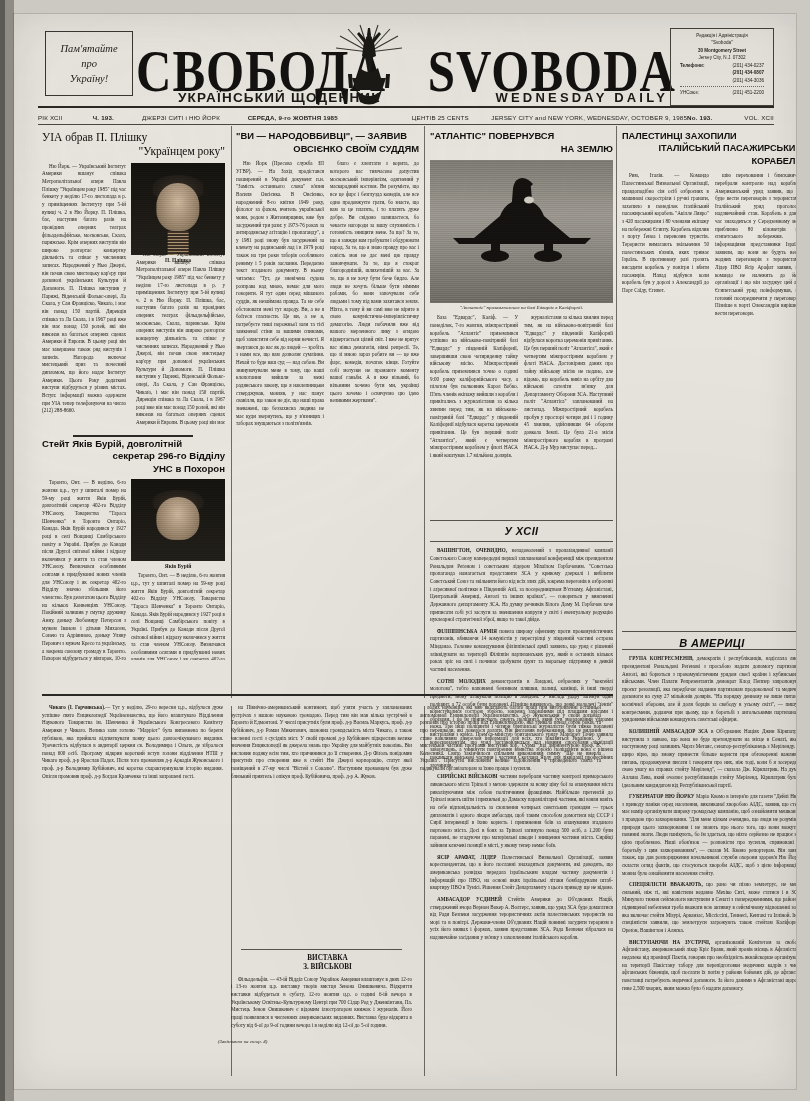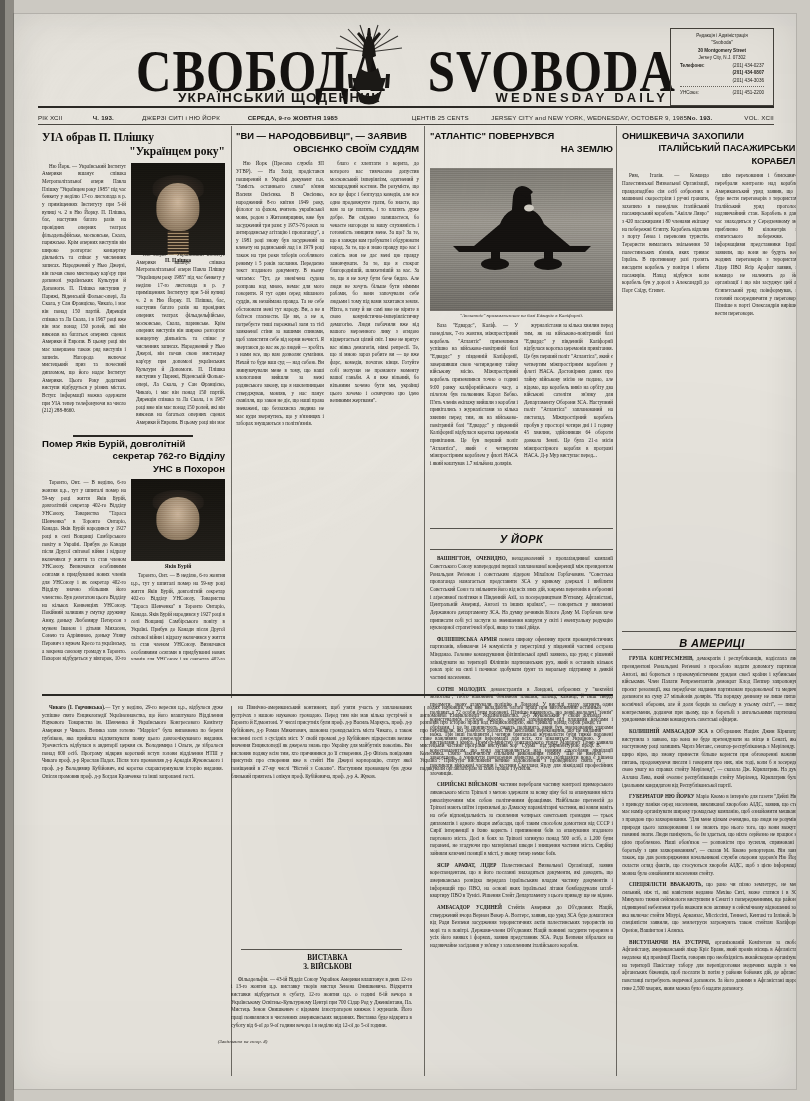--- a/index.html
+++ b/index.html
@@ -96,21 +96,21 @@
   .dateline .b{font-weight:bold;}
 
   
   .body{position:absolute;left:24px;top:112px;width:736px;height:950px;}
   .vrule{position:absolute;top:0;width:1px;background:#6e6b64;}
 
   h2.hl{
     font-family:"Liberation Sans",sans-serif;font-weight:bold;
     color:#100f0d;margin:0;
   }
-  h2.hl.serif{font-family:"Liberation Serif",serif;font-weight:bold;}
+  h2.hl.serif{font-family:"Liberation Serif",serif;font-weight:normal;}
   .hl-l{text-align:left;}
   .hl-r{text-align:right;}
 
   .col{position:absolute;}
   .txt{
     font-family:"Liberation Serif",serif;
     font-size:5.1px;line-height:1.5;color:#23211d;text-align:justify;
     -webkit-hyphens:auto;hyphens:auto;
   }
   .txt p{margin:0;text-indent:7px;}
@@ -177,20 +177,25 @@
 <body>
 
 <div class="page">
   <div class="leftgutter"></div>
   <div class="leftgutter2"></div>
 
   <div class="paper">
 
     <div class="masthead">
 
+      <div class="mast-remember">
+        <span>Пам'ятайте</span>
+        <span>про</span>
+        <span>Україну!</span>
+      </div>
 
       <div class="mast-title">
         <div class="mast-cyr">СВОБОДА</div>
         <div class="mast-lat">SVOBODA</div>
         <div class="mast-sub-cyr">УКРАЇНСЬКИЙ ЩОДЕННИК</div>
         <div class="mast-sub-lat">WEDNESDAY DAILY</div>
       </div>
 
       <div class="emblem">
         <svg width="78" height="84" viewBox="0 0 78 84">
@@ -289,22 +294,22 @@
         </div>
       </div>
 
       <div class="col txt" style="left:98px;top:125px;width:89px;height:175px;overflow:hidden;">
         <p>Ню Йорк. — Український Інститут Америки вшанує співака Метрополітальної опери Павла Плішку "Українцем року 1985" під час бенкету у неділю 17-го листопада в р. у приміщеннях Інституту при 5-ій вулиці ч. 2 в Ню Йорку. П. Плішка, бас, наступив багато разів на провідних оперних театрах фільадельфійське, московське, Скала, парижське. Крім оперних виступів він широко розгортає концертну діяльність та співає у численних записах. Народжений у Нью Джерзі, він почав свою мистецьку кар'єру при допомозі українських Культури й Допомоги. П. Плішка виступив у Парижі, Віденській Фолькс-опері, Ла Скала, у Сан Франціско, Чикаґо, і має він понад 150 партій. Дирекція співака та Ла Скала, і в 1967 році вже він має понад 150 ролей, які він виконав на багатьох оперних сценах Америки й Европи. В цьому році він має завершено також ряд виступів і записів. Нагорода включає мистецький приз та почесний дипломом, що його надає Інститут Америки. Цього Року додаткові виступи відбудуться у різних містах. Вступ: інформації можна одержати при УІА тепер телефонуючи на число (212) 288-8660.</p>
       </div>
 
       <div class="dash" style="position:absolute;left:35px;top:305px;width:120px;"></div>
 
       <div class="col" style="left:4px;top:312px;width:183px;">
-        <h2 class="hl hl-l" style="font-size:9.6px;line-height:1.3;">Помер Яків Бурій, довголітній</h2>
-        <h2 class="hl hl-r" style="font-size:9.6px;line-height:1.3;">секретар 762-го Відділу</h2>
+        <h2 class="hl hl-l" style="font-size:9.6px;line-height:1.3;">Стейт Яків Бурій, довголітній</h2>
+        <h2 class="hl hl-r" style="font-size:9.6px;line-height:1.3;">секретар 296-го Відділу</h2>
         <h2 class="hl hl-r" style="font-size:9.6px;line-height:1.3;margin-bottom:4px;">УНС в Похорон</h2>
 
         <div style="display:flex;gap:5px;">
           <div class="txt" style="width:84px;height:185px;overflow:hidden;">
             <p>Торонто, Онт. — В неділю, 6-го жовтня ц.р., тут у шпиталі помер на 59-му році життя Яків Бурій, довголітній секретар 402-го Відділу УНСоюзу, Товариства "Тараса Шевченка" в Торонто Онтаріо, Канада. Яків Бурій народився у 1927 році в селі Вощанці Самбірського повіту в Україні. Прибув до Канади після Другої світової війни і відразу включився у життя та став членом УНСоюзу. Визначався особливими осягами в придбуванні нових членів для УНСоюзу і як секретар 402-го Відділу значно збільшив його членство. Був делегатом цього Відділу на кількох Конвенціях УНСоюзу. Покійний залишив у смутку дружину Анну, доньку Любомиру Петерсон з мужем Іваном і дітьми Михасем, Сонею та Адріянною, доньку Уляну Перович з мужем Кресо та українську, а зокрема союзову громаду в Торонто. Похорон відбудеться у вівторок, 10-го жовтня ц.р.</p>
           </div>
           <div style="width:94px;">
             <div class="photo face" style="width:94px;height:82px;">
               <div class="hair"></div>
                 <div class="skin"></div>
@@ -326,21 +331,21 @@
             <p>Ню Йорк (Пресова служба ЗП УГВР). — На Захід продістався поширений в Україні документ п.н. "Замість останнього слова" в'язня Василя Овсієнка. В Овсієнко, народжений 8-го квітня 1949 року, філолог за фахом, вчитель української мови, родом з Житомирщини, вже був засуджений три рази: у 1973-76 роках за антирадянську агітацію і пропаганду", а у 1981 році знову був засуджений за клевету на радянський лад і в 1979 році також на три роки таборів особливого режиму і 5 років заслання. Передаємо текст згаданого документу. В ньому читаємо: "Тут, де зневічена судова розправа над мною, немає для мого говорити. Я тут один серед мішаного суддів, як незаймана правда. Та не себе обстоювати мені тут народу. Ви, а не я боїтеся гласности. Це ви, а не я, потребуєте тиші порожньої зали та тієї замкненої стіни за вашими спинами, щоб захистити себе від юрми нечисті. Я звертаюся до вас як до людей — зробіть з нами все, що вам дозволяє сумління. Нехай то буде ваш суд — над собою. Ви звинувачували мене в тому, що наші клопотання вийшли за межі радянського закону, що я наклепницьки стверджував, мовляв, у нас панує свавілля, що закон не діє, що наші права зневажені, що беззахисна людина не має куди звернутись, що у в'язницях і таборах знущаються з політв'язнів.</p>
           </div>
           <div class="txt" style="width:89px;height:520px;overflow:hidden;">
             <p>благо є хлептати з корита, до которого вас тимчасово допустив московський імперіялізм, одягнений у маскарадний костюм. Ви розумієте, що все це фарс і безглузда комедія, але все одно продовжуєте грати, бо знаєте, що вам за це платять, і то платять дуже добре. Ви свідомо залишаєтеся, бо чекаєте нагороди за вашу слухняність і готовність знищити мене. За що? За те, що я завжди вам грабувати і обдурювати народ. За те, що я знаю правду про вас і совість моя не дає мені цю правду замовчувати. За те, що я стократ благороднішій, шляхетнішій за вас. За те, що я не хочу бути боче бидло. Але люди не хочуть більше бути німими рабами, бо вони започували себе людьми і тому під вами захитався земля. Ніхто, в тому й ви самі вже не вірите в свою комуністично-імперіялістичну демагогію. Люди побачили вже від вашого мерзенного лику з огидою відвертається цілий світ. І вже не врятує вас ніяка демагогія, ніякі репресії. Те, що зі мною зараз робите ви — це вже фарс, комедія, початок кінця. Готуйте собі мотузки не промаюте моменту вашої ганьби. А я вже вільний, бо вільними хочемо бути ми, українці цього хочемо і освячуємо цю ідею великими жертвами".</p>
           </div>
         </div>
       </div>
 
       <div class="col" style="left:392px;top:4px;width:183px;">
         <h2 class="hl hl-l" style="font-size:9.4px;line-height:1.35;">"АТЛАНТІС" ПОВЕРНУВСЯ</h2>
-        <h2 class="hl hl-r" style="font-size:9.4px;line-height:1.35;margin-bottom:13px;">НА ЗЕМЛЮ</h2>
+        <h2 class="hl hl-r" style="font-size:9.4px;line-height:1.35;margin-bottom:5px;">НА ЗЕМЛЮ</h2>
 
         <div class="photo" style="width:183px;height:143px;background:linear-gradient(180deg,#7e7b74 0%,#9a968e 38%,#8d8a83 60%,#6e6b65 100%);">
           <svg class="shuttle" width="150" height="96" viewBox="0 0 150 96">
             <g fill="#141210">
               <path d="M75 8 q7 0 9 10 l2 26 l-22 0 l2 -26 q2 -10 9 -10 z"></path>
               <path d="M75 30 q16 0 22 16 l26 22 l-96 0 l26 -22 q6 -16 22 -16 z"></path>
               <path d="M6 68 l138 0 l-6 6 l-126 0 z"></path>
               <rect x="44" y="70" width="9" height="12"></rect>
               <rect x="97" y="70" width="9" height="12"></rect>
               <ellipse cx="48" cy="86" rx="14" ry="6"></ellipse>
@@ -356,34 +361,34 @@
         <div style="display:flex;gap:6px;margin-top:4px;">
           <div class="txt" style="width:88px;height:200px;overflow:hidden;">
             <p>База "Едвардс", Каліф. — У понеділок, 7-го жовтня, міжпростірний корабель "Атлантіс" приземлився успішно на військово-повітряній базі "Едвардс" у південній Каліфорнії, завершивши свою чотириденну тайну військову місію. Міжпростірний корабель приземлився точно о годині 9:00 ранку каліфорнійського часу, а пілотом був полковник Карол Бобко. П'ять членів екіпажу вийшли з корабля і привітались з журналістами за кілька хвилин перед тим, як на військово-повітряній базі "Едвардс" у південній Каліфорнії відбулася коротка церемонія привітання. Це був перший політ "Атлантіса", який є четвертим міжпростірним кораблем у флоті НАСА і який коштував 1.7 мільйона долярів.</p>
           </div>
           <div class="txt" style="width:89px;height:200px;overflow:hidden;">
             <p>журналістами за кілька хвилин перед тим, як на військово-повітряній базі "Едвардс" у південній Каліфорнії відбулася коротка церемонія привітання. Це був перший політ "Атлантіса", який є четвертим міжпростірним кораблем у флоті НАСА. Достовірних даних про тайну військову місію не подано, але відомо, що корабель вивіз на орбіту два військові сателіти зв'язку для Департаменту Оборони ЗСА. Наступний політ "Атлантіса" запланований на листопад. Міжпростірний корабель пробув у просторі чотири дні і 1 годину 45 хвилин, здійснивши 64 обороти довкола Землі. Це була 21-а місія міжпростірного корабля в програмі НАСА. Д-р Мур виступає перед...</p>
           </div>
         </div>
 
         <div class="hrule" style="margin-top:6px;"></div>
-        <div class="sechead" style="margin:4px 0 4px;">У ЙОРК</div>
+        <div class="sechead" style="margin:4px 0 4px;">У ХСІІ</div>
         <div class="hrule" style="margin-bottom:5px;"></div>
         <div class="txt" id="world-list" style="height:420px;overflow:hidden;">
             <p style="margin-bottom: 4px;"><span class="lead">ВАШІНГТОН, ОЧЕВИДНО,</span><span> незадоволений з пропаґандивної кампанії Совєтського Союзу напередодні першої запланованої конференції між президентом Рональдом Реґеном і совєтським лідером Міхаїлом Горбачовим. "Совєтська пропаганда намагається представити ЗСА у кривому дзеркалі і вибілити Совєтський Союз та звільнити його від всіх злих дій, зокрема перегонів в озброєнні і аґресивної політики в Південній Азії, за посередництвом В'єтнаму, Афганістані, Центральній Америці, Анголі та інших країнах", — говориться у виясненні Державного департаменту ЗСА. На думку речників Білого Дому М. Горбачов хоче приписати собі усі заслуги за зменшення напруги у світі і евентуальну редукцію нуклеарної стратегічної зброї, якщо то такої дійде.</span></p>
             <p style="margin-bottom: 4px;"><span class="lead">ФІЛІППІНСЬКА АРМІЯ</span><span> повела широку офензиву проти прокомуністичних партизанів, вбиваючи 14 комуністів у перестрілці у південній частині острова Мінданао. Головне командування філіппінської армії заявило, що уряд є рішений зліквідувати на території Філіппін партизанських рух, який в останніх кількох роках зріс на силі і починає здобувати ґрунт та моральну підтримку в деякій частині населення.</span></p>
             <p style="margin-bottom: 4px;"><span class="lead">СОТНІ МОЛОДИХ</span><span> демонстрантів в Лондоні, озброєних у "коктейлі молотова", тобто наповнені бензином пляшки, палиці, камінці, й інші тверді предмети, знову атакували поліцію в Лондоні. У висліді удару загинув один поліцянт, а 72 особи були поранені. Пізніше виявилось, що деякі молодечі "ґенґи" користувалися гострою зброєю, зокрема захованими під плащами крісами і обрізами, і це їм приписують смерть поліцянта, який був змордований ударами ножа. Три інші поліцянти і чотири британські журналісти були тяжко поранені вистрілами з криса. Прем'єр-міністер британського уряду Марґарет Тачер заявила кореспондентам, що уряд застановляється над новими способами ліквідації заворушень, а уникнути повторення вбивства зброєю поліцаянти вона є рішена покликати військові частини і частини Скотланд Ярду для ліквідації професійних злочинців.</span></p>
             <p style="margin-bottom: 4px;"><span class="lead">СИРІЙСЬКІ ВІЙСЬКОВІ</span><span> частини перебрали частину контролі приморського ливанського міста Тріполі з метою здержати за всяку ціну бої за опанування міста ривалізуючими між собою політичними фракціями. Найбільше претенсій до Тріполі мають шіїти і прихильні до Дамаску парамілітарні частини, які взяли навіть на себе відповідальність за схоплення чотирьох совєтських громадян — трьох дипломатів і одного лікаря амбасади, щоб таким способом домогтися від СССР і Сирії інтервенції в їхню користь і припинення боїв за опанування згаданого портового міста. Досі в боях за Тріполі загинуло понад 500 осіб, а 1,200 були поранені, не згадуючи про матеріяльні шкоди і знищення частини міста. Сирійці зайняли ключеві позиції в місті, у якому тепер немає боїв.</span></p>
             <p style="margin-bottom: 4px;"><span class="lead">ЯСІР АРАФАТ, ЛІДЕР</span><span> Палестинської Визвольної Організації, заявив кореспондентам, що в його посланні знаходяться документи, які доводять, що американська розвідка передала ізраїльським владам частину документів і інформацій про ПВО, на основі яких ізраїльські літаки бомбардували штаб-квартиру ПВО в Тунісі. Рішення Стейт Департаменту з цього приводу ще не відоме.</span></p>
             <p style="margin-bottom: 4px;"><span class="lead">АМБАСАДОР УСДИНЕЙ</span><span> Стейтів Америки до Об'єднаних Націй, стверджений вчора Вернон Вокер А. Волтерс, заявив, що уряд ЗСА буде домагатися від Ради Безпеки засудження терористичних актів палестинських терористів на морі та в повітрі. Держави-члени Об'єднаних Націй повинні засудити тероризм в усіх його виявах і формах, заявив представник ЗСА. Рада Безпеки зібралася на надзвичайне засідання у зв'язку з захопленням італійського корабля.</span></p>
           </div>
       </div>
 
       <div class="col" style="left:584px;top:4px;width:180px;">
-        <h2 class="hl hl-l" style="font-size:9.2px;line-height:1.35;">ОНИШКЕВИЧА ЗАХОПИЛИ</h2>
+        <h2 class="hl hl-l" style="font-size:9.2px;line-height:1.35;">ПАЛЕСТИНЦІ ЗАХОПИЛИ</h2>
         <h2 class="hl hl-r" style="font-size:9.2px;line-height:1.35;">ІТАЛІЙСЬКИЙ ПАСАЖИРСЬКИЙ</h2>
         <h2 class="hl hl-r" style="font-size:9.2px;line-height:1.35;margin-bottom:5px;">КОРАБЕЛЬ</h2>
         <div style="display:flex;gap:6px;">
           <div class="txt" style="width:87px;height:452px;overflow:hidden;">
             <p>Рим, Італія. — Командо Палестинської Визвольної Організації, правдоподібно сім осіб озброєних в машинові скоростріли і ручні гранати, захопило в понеділок італійський пасажирський корабель "Акілле Лявро" з 420 пасажирами і 80 членами екіпажу на побережжі Єгипту. Корабель відплив з порту Ґеноа і перевозив туристів. Терористи вимагають звільнення 50 палестинських в'язнів, яких тримає Ізраїль. В противному разі грозять висадити корабель у повітря і вбити пасажирів. Напад відбувся коли корабель був у дорозі з Александрії до Порт Саїду, Єгипет.</p>
           </div>
           <div class="txt" style="width:87px;height:452px;overflow:hidden;">
             <p>шію переховання і блискавично перебрали контролю над кораблем. Американський уряд заявив, що не буде вести переговорів з терористами. Італійський уряд проголосив надзвичайний стан. Корабель в даний час знаходиться у Середземному морі приблизно 80 кілометрів від єгипетського побережжя. За інформаціями представники Ізраїлю заявили, що вони не будуть вести жодних переговорів з терористами. Лідер ПВО Ясір Арафат заявив, що командо не належить до його організації і що він засуджує цей акт. Єгипетський уряд поінформував, що готовий посередничити у переговорах. Пізніше в порті Олександрія вирішили вести переговори.</p>
           </div>
         </div>

